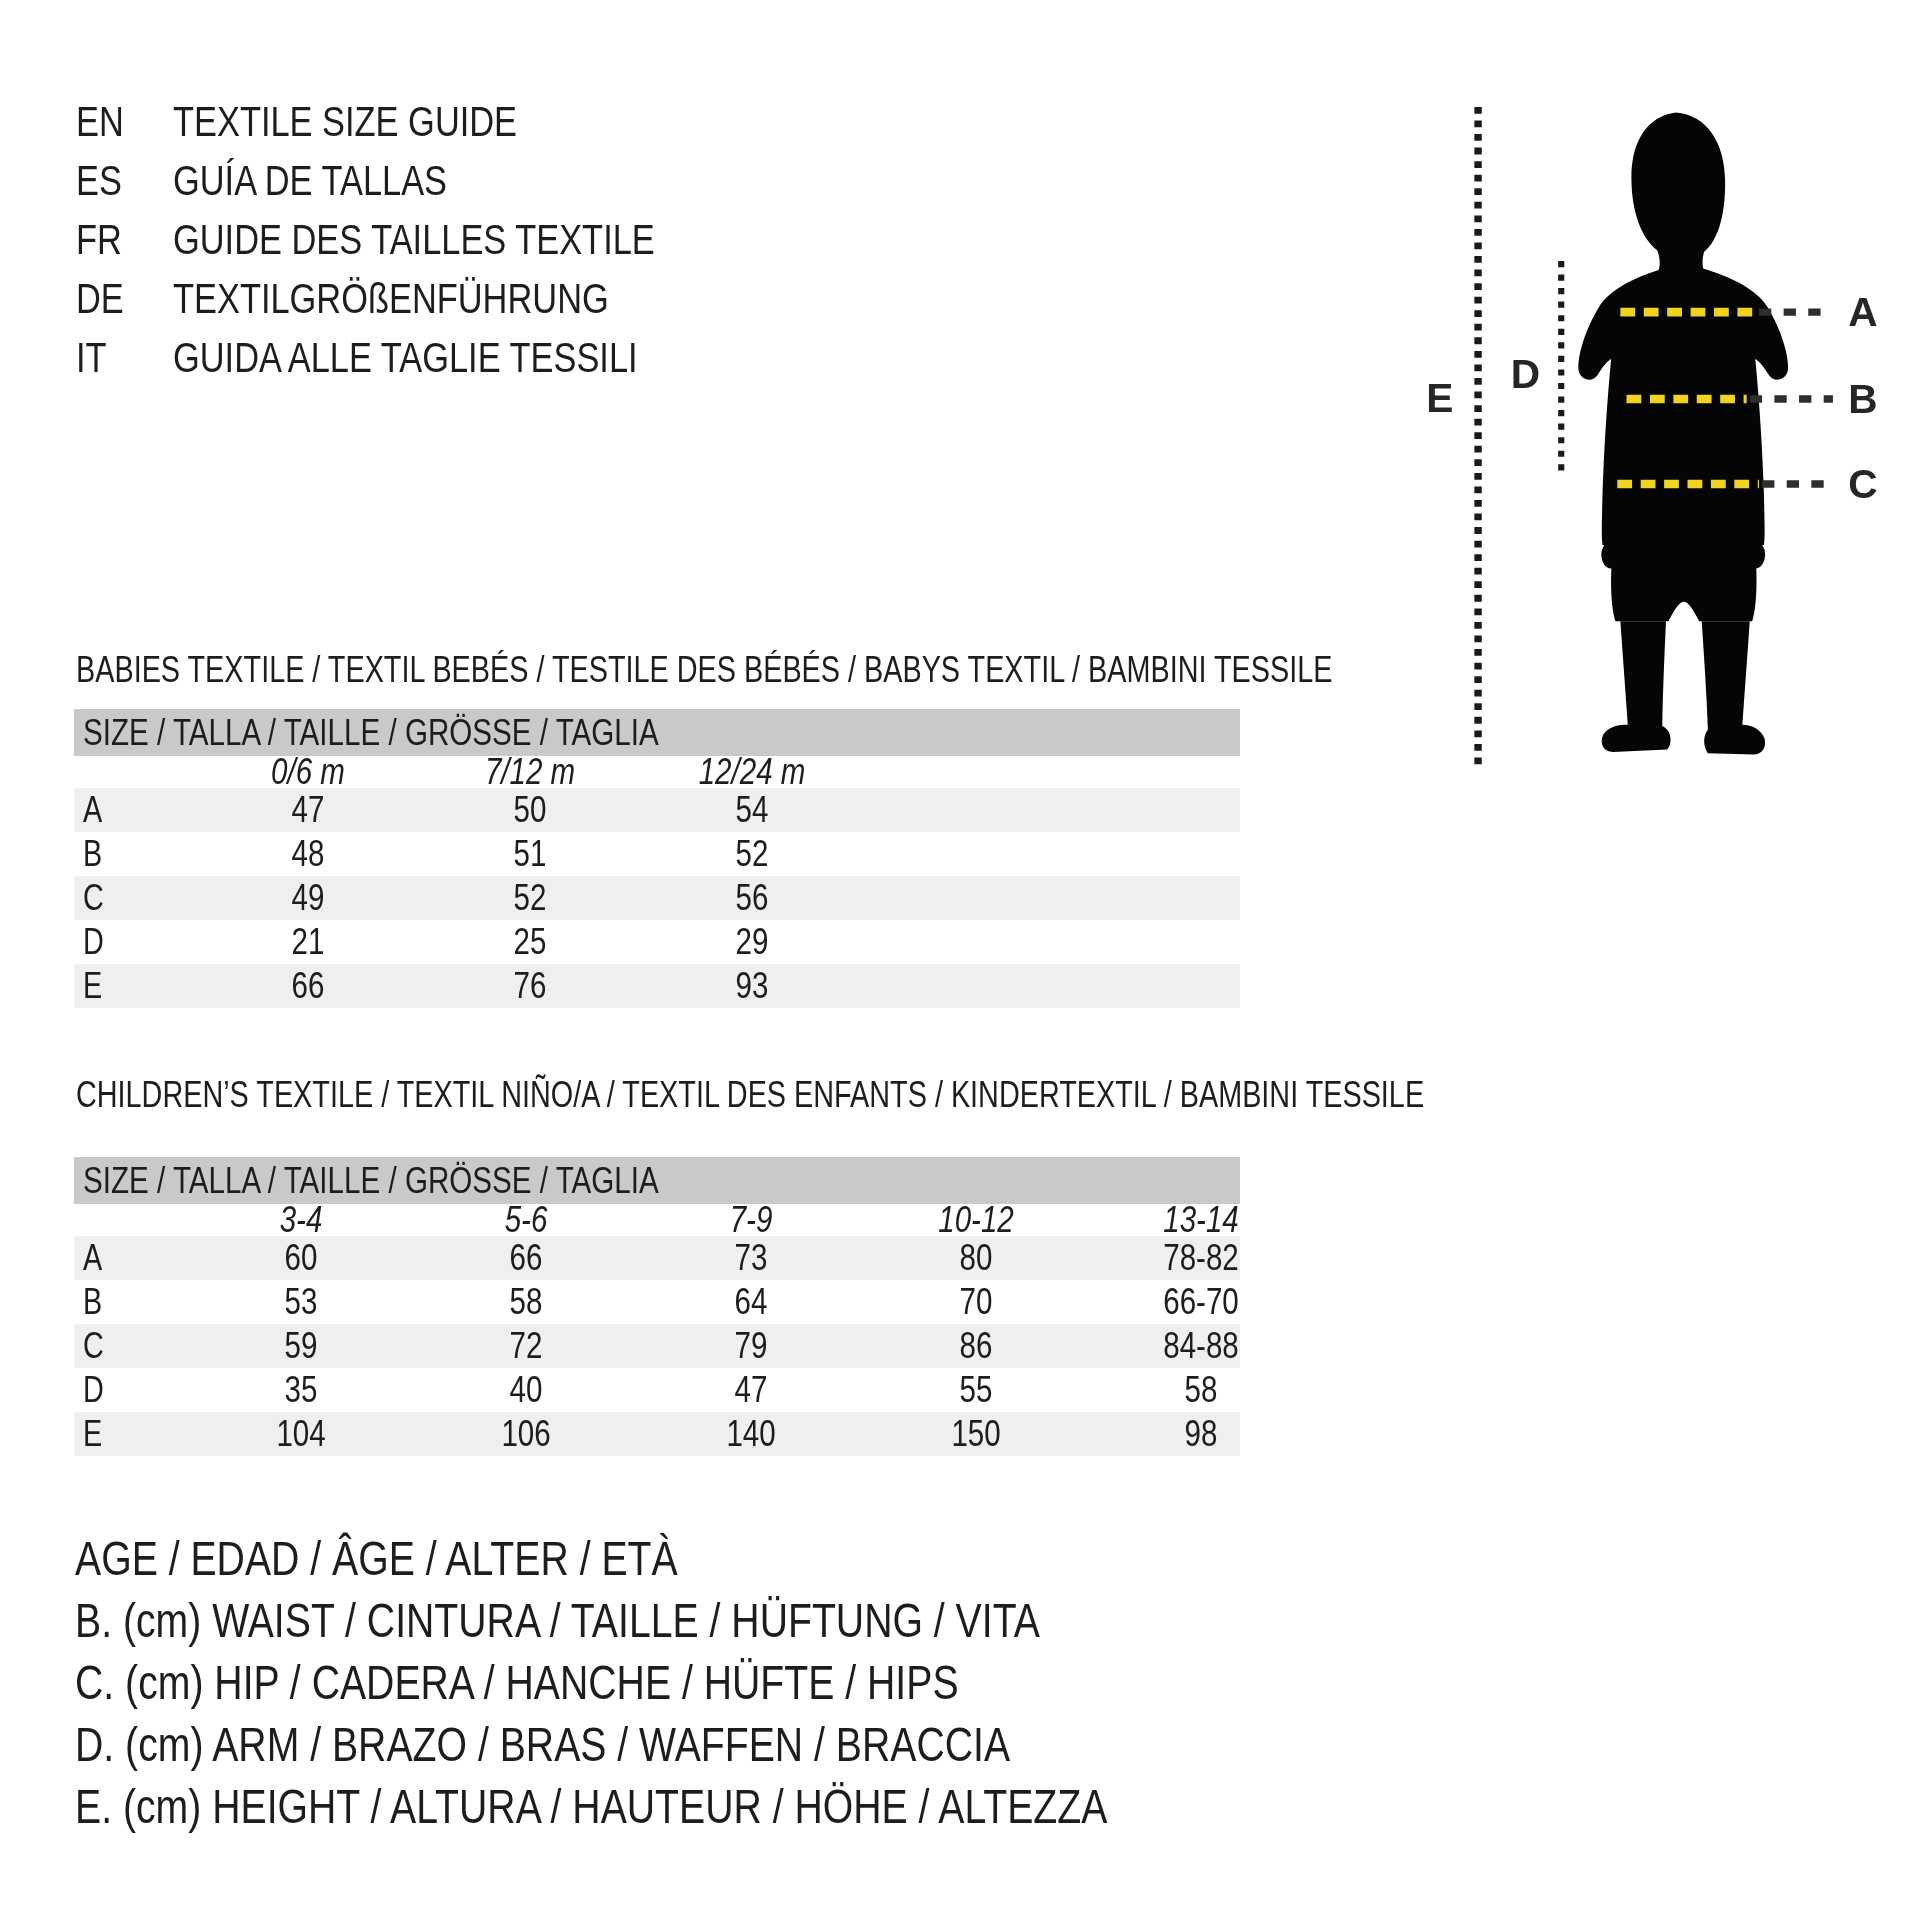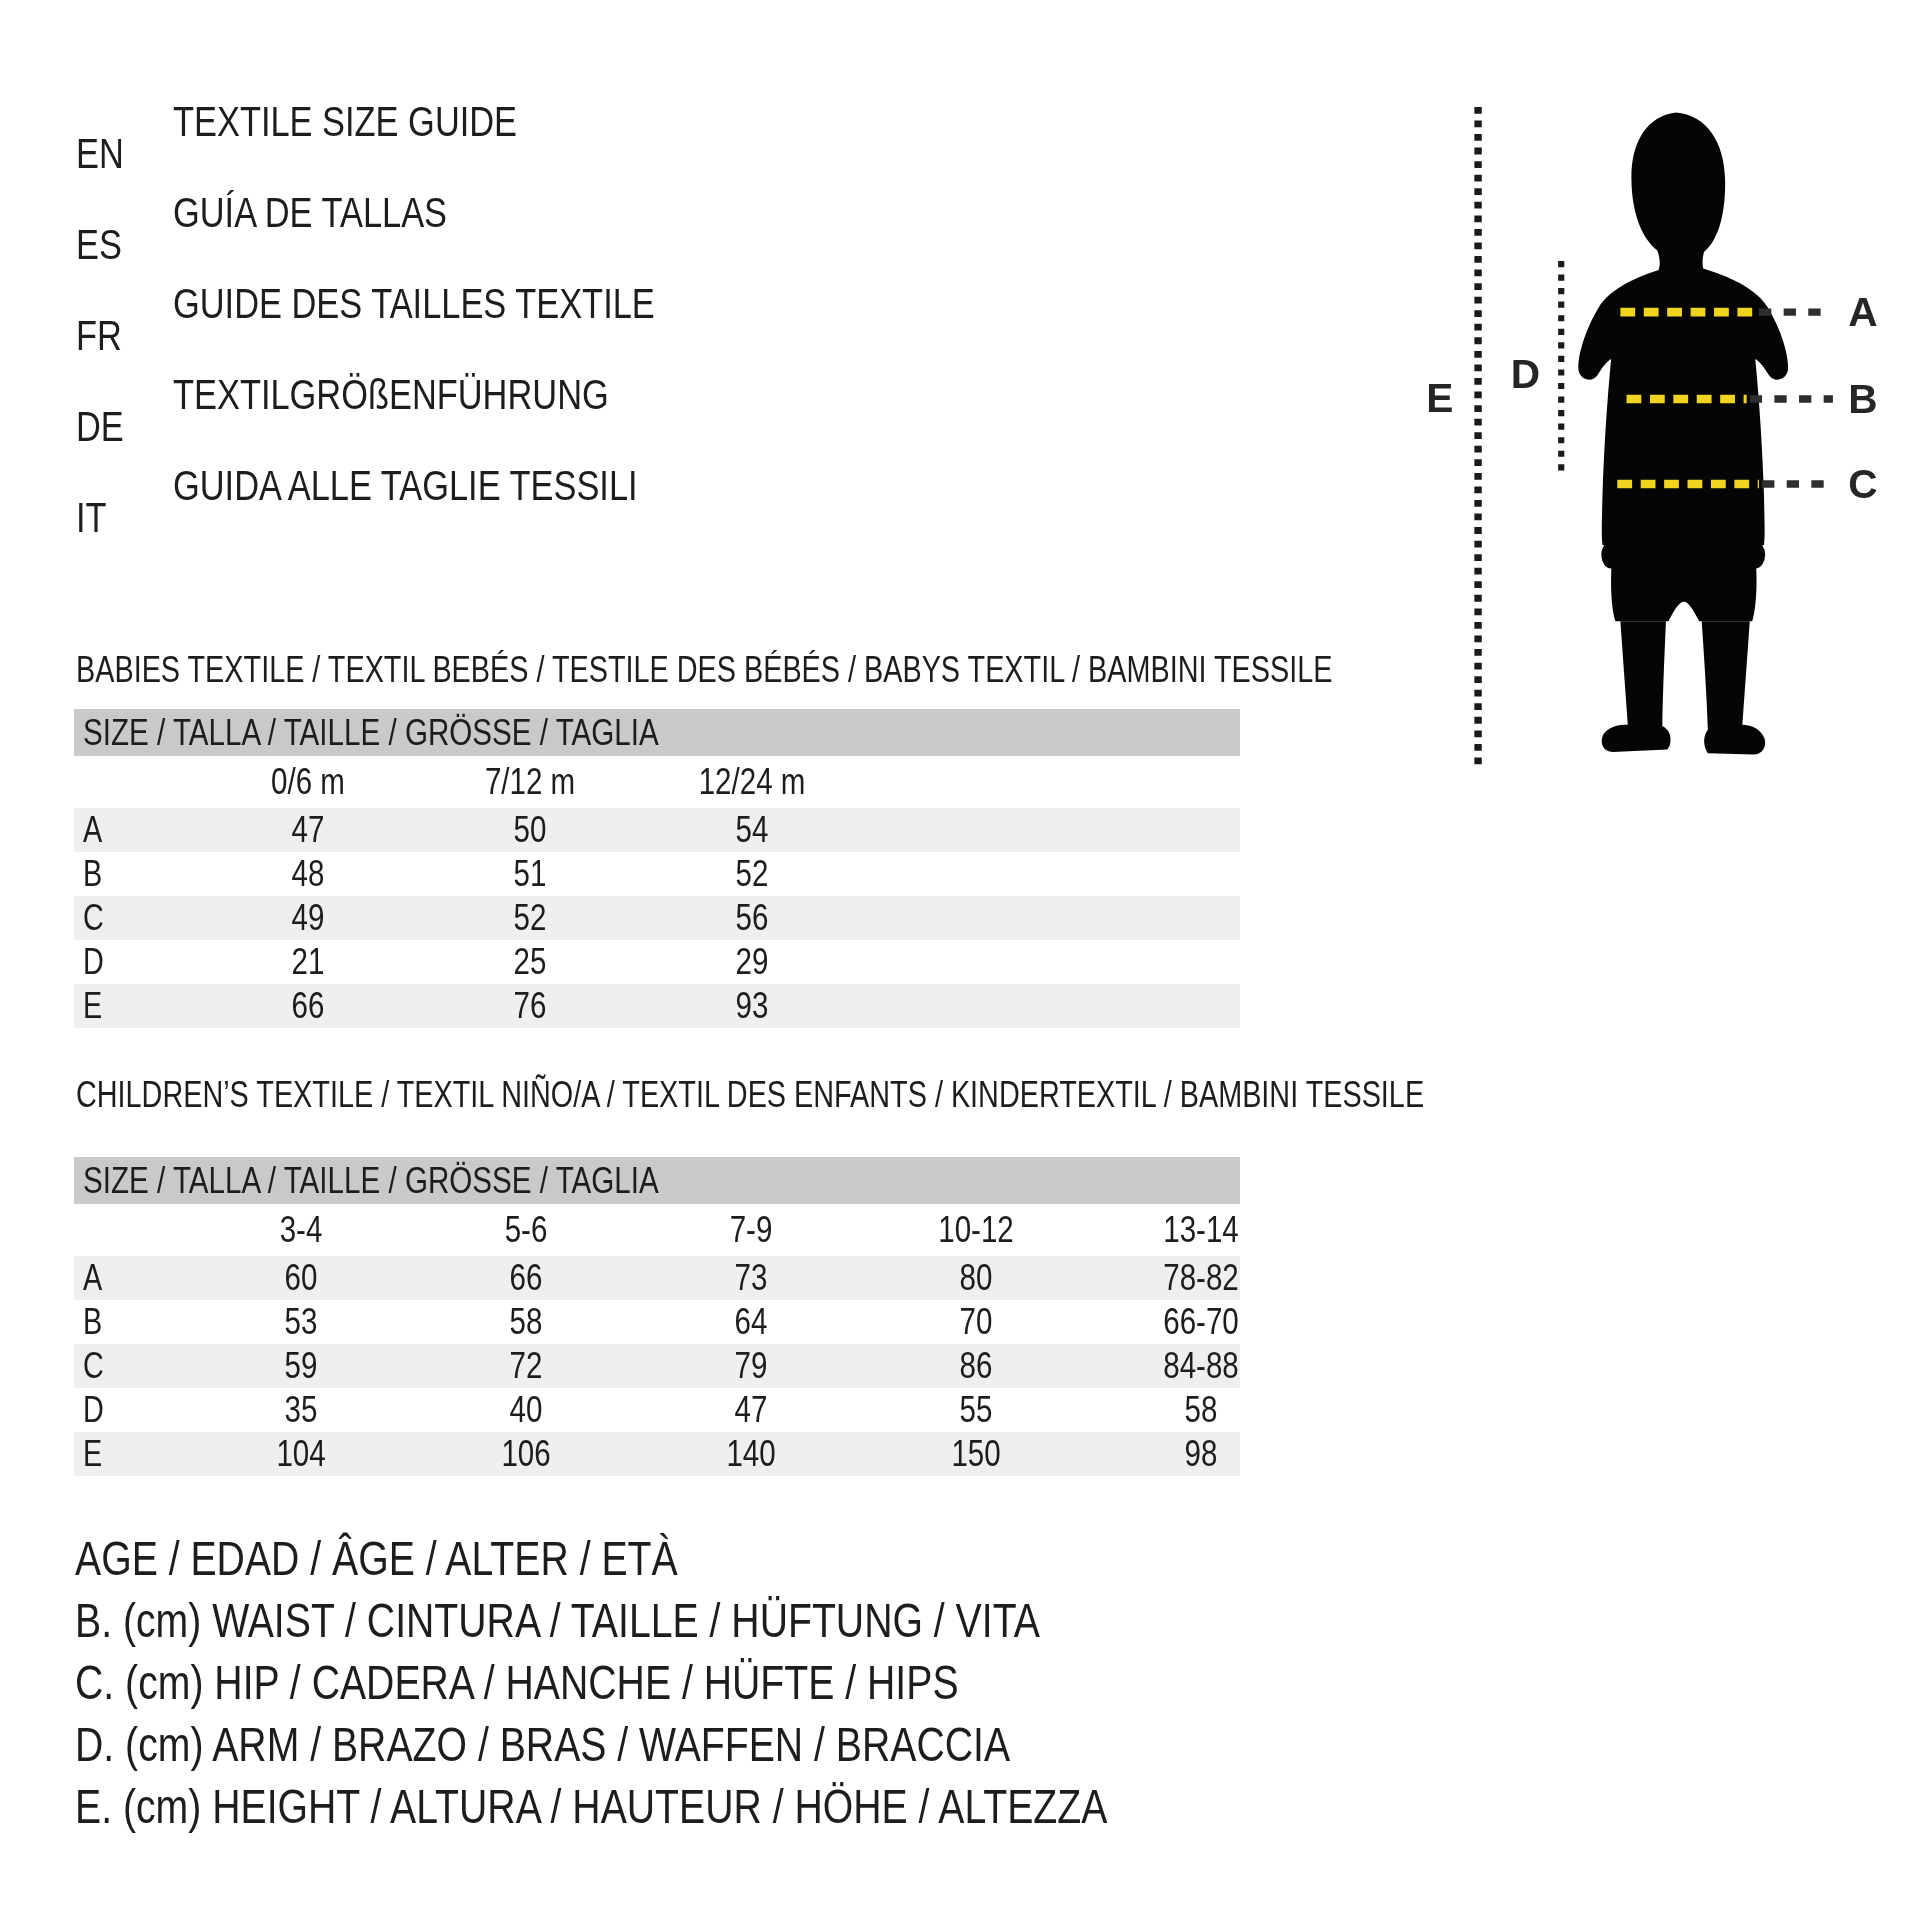--- a/index.html
+++ b/index.html
@@ -9,34 +9,34 @@
     background:#ffffff; color:#1d1d1b;
     font-family:"Liberation Sans", sans-serif;
   }
   
   .cx  { display:inline-block; transform:scaleX(0.80); transform-origin:0 50%; white-space:nowrap; }
   .cxc { display:inline-block; transform:scaleX(0.82); transform-origin:50% 50%; white-space:nowrap; }
 
   
   .lang-list { position:absolute; left:76px; top:92px; }
   .lang-row  { display:flex; font-size:43px; line-height:59px; }
-  .lang-code { width:97px; flex:0 0 97px;margin-top:32px; }
+  .lang-code { width:97px; flex:0 0 97px; }
 
   
   .sec-title { position:absolute; left:76px; font-size:36px; line-height:42px; }
   .sec-title.babies   { top:649px; }
   .sec-title.children { top:1074px; }
 
   
   .size-table { position:absolute; left:74px; width:1166px; }
   .size-table.babies   { top:709px; }
   .size-table.children { top:1157px; }
   .bar { height:47px; background:#c9c9c9; display:flex; align-items:center;
          padding-left:8.6px; font-size:37px; }
-  .cols-row { height:52px; display:flex; align-items:center; font-size:36px; }
+  .cols-row { height:32px; display:flex; align-items:center; font-size:36px;font-style:italic; }
   .data-row { height:44px; display:flex; align-items:center; font-size:36px; }
   .data-row.alt { background:#efefef; }
   .lbl { padding-left:8.6px; }
   .b-lbl { width:123px; flex:0 0 123px; }
   .b-col { width:222px; flex:0 0 222px; text-align:center; }
   .c-lbl { width:115px; flex:0 0 115px; }
   .c-col { width:225px; flex:0 0 225px; text-align:center; }
 
   
   .legend { position:absolute; left:75px; top:1527px; font-size:49px; line-height:62px; }

